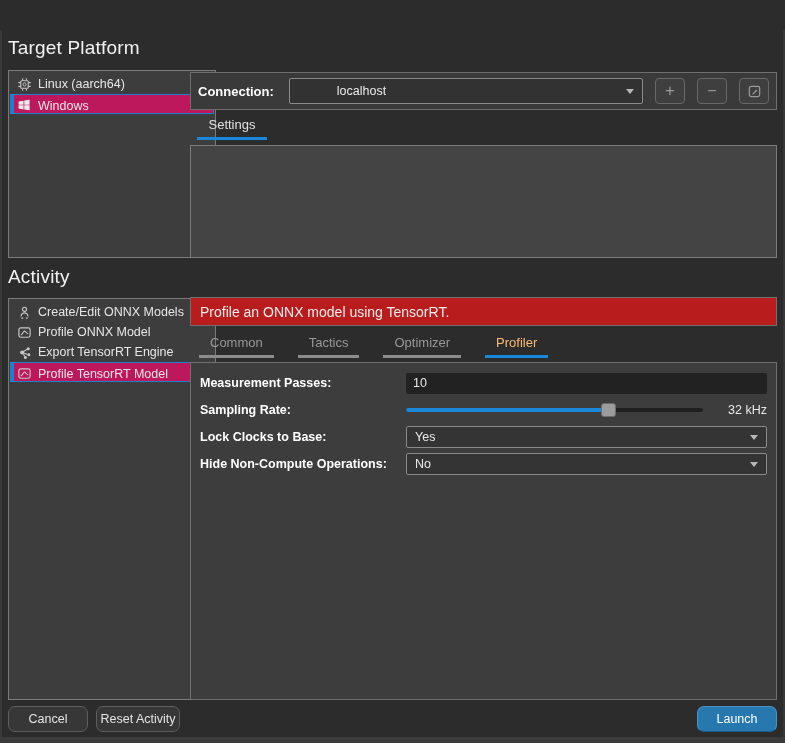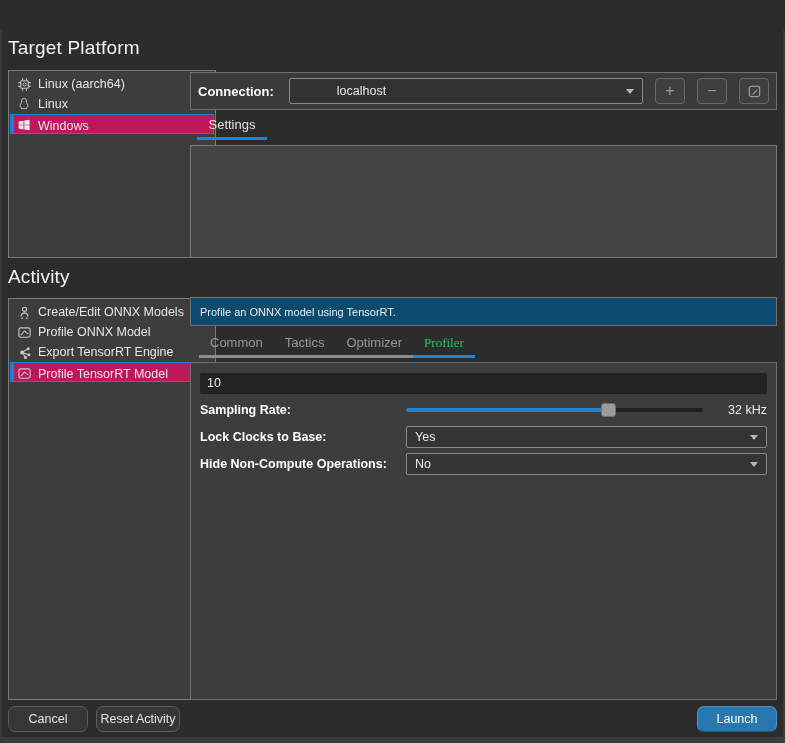--- a/index.html
+++ b/index.html
@@ -38,26 +38,26 @@
   .dropdown .dd-value { font-size:12.5px; color:#eaeaea; white-space:nowrap; overflow:hidden; }
   .caret { position:absolute; right:8px; top:50%; margin-top:-2px; width:0; height:0; border-left:4px solid transparent; border-right:4px solid transparent; border-top:5px solid #b8b8b8; }
   .conn-dd { flex:1;padding-left:47px; }
   .icon-btn { width:30px; height:26px; background:#3f3f3f; border:1px solid #686868; border-radius:4px; display:flex; align-items:center; justify-content:center; color:#9a9a9a; font-size:16px; line-height:1; cursor:pointer; flex-shrink:0; }
   
   .settings-tab { position:absolute; left:197px; top:114px; width:70px; height:26px; text-align:center; font-size:13px; color:#e0e0e0; line-height:22px; cursor:pointer; }
   .tab-underline { position:absolute; left:0; right:0; bottom:0; height:3px; }
   .settings-tab .tab-underline { background:#1b87d9; }
   .settings-panel { position:absolute; left:190px; top:145px; width:587px; height:113px; background:#444444; border:1px solid #7a7a7a; }
   
-  .desc-box { position:absolute; left:190px; top:297px; width:587px; height:29px; background:#0c4a6e; border:1px solid #6f6f6f; display:flex; align-items:center; padding-left:9px; font-size:11px; color:#eee; }
-  
-  .tabs-row { position:absolute; left:190px; top:331px; width:587px; height:27px; display:flex; padding-left:9px; }
+  .desc-box { position:absolute; left:190px; top:297px; width:587px; height:29px; background:#b91c1c; border:1px solid #6f6f6f; display:flex; align-items:center; padding-left:9px; font-size:14px; color:#eee; }
+  
+  .tabs-row { position:absolute; left:190px; top:331px; width:587px; height:27px; display:flex; gap:24px; padding-left:9px; }
   .tab { position:relative; padding:0 11px; font-size:13px; line-height:23px; color:#989898; cursor:pointer; white-space:nowrap; }
   .tab .tab-underline { background:#8c8c8c; }
-  .tab.active { color:#22c55e;font-family:Liberation Serif, serif; }
+  .tab.active { color:#fdba74; }
   .tab.active .tab-underline { background:#1b87d9; }
   
   .form-panel { position:absolute; left:190px; top:362px; width:587px; height:338px; background:#3d3d3d; border:1px solid #6f6f6f; padding:9px 9px 0 9px; }
   .form-row { display:flex; align-items:center; height:22px; margin-bottom:5px; }
   .form-label { width:206px; flex-shrink:0; font-weight:bold; font-size:12.5px; color:#fff; white-space:nowrap; }
   .form-control { flex:1; display:flex; align-items:center; min-width:0; }
   .text-input { flex:1; height:21px; background:#222222; border:none; border-radius:2px; color:#e8e8e8; font-size:12.5px; font-family:"Liberation Sans",sans-serif; padding:0 7px; outline:none; }
   .slider { flex:1; position:relative; height:22px; margin-right:12px; }
   .slider-track { position:absolute; left:0; right:0; top:9px; height:4px; background:#202020; border-radius:2px; }
   .slider-fill { position:relative; height:100%; background:#1b87d9; border-radius:2px; }
@@ -83,28 +83,20 @@
     <div class="list-item">
       <span class="li-icon">
         <svg viewBox="0 0 16 16" width="15" height="15">
           <rect x="4" y="4" width="8" height="8" rx="1" fill="none" stroke="#c8c8c8" stroke-width="1.2"></rect>
           <circle cx="8" cy="8" r="1.7" fill="none" stroke="#c8c8c8" stroke-width="1"></circle>
           <path d="M6 1.4v2.1M10 1.4v2.1M6 12.5v2.1M10 12.5v2.1M1.4 6h2.1M1.4 10h2.1M12.5 6h2.1M12.5 10h2.1" stroke="#c8c8c8" stroke-width="1.1"></path>
         </svg>
       </span>
       <span class="li-label">Linux (aarch64)</span>
     </div>
-    <div class="list-item">
-      <span class="li-icon">
-        <svg viewBox="0 0 16 16" width="14" height="14">
-          <path d="M8 1.5c-1.6 0-2.6 1.2-2.6 3 0 1.1-.3 1.9-.9 2.9-.7 1.1-1.2 2.3-.8 3.5.2.7.9 1.3 1.7 1.6l-.3.9h2l.3-.7h1.2l.3.7h2l-.3-.9c.8-.3 1.5-.9 1.7-1.6.4-1.2-.1-2.4-.8-3.5-.6-1-.9-1.8-.9-2.9 0-1.8-1-3-2.6-3z" fill="none" stroke="#c8c8c8" stroke-width="1.1"></path>
-        </svg>
-      </span>
-      <span class="li-label">Linux</span>
-    </div>
     <div class="list-item selected">
       <span class="li-icon">
         <svg viewBox="0 0 16 16" width="14" height="14">
           <path fill="#eaeaea" d="M1.8 3.9l5.7-.9v4.6H1.8zM8.3 2.9L14.4 2v5.6H8.3zM1.8 8.4h5.7V13l-5.7-.9zM8.3 8.4h6.1V14l-6.1-.9z"></path>
         </svg>
       </span>
       <span class="li-label">Windows</span>
     </div>
   </div>
 
@@ -200,20 +192,21 @@
     </div>
     <div class="tab active">
       <span>Profiler</span>
       <span class="tab-underline"></span>
     </div>
   </div>
 
   <div class="form-panel">
 
     <div class="form-row">
+      <span class="form-label">Measurement Passes:</span>
       <div class="form-control">
         <input class="text-input" type="text" value="10" style="">
       </div>
     </div>
 
     <div class="form-row">
       <span class="form-label">Sampling Rate:</span>
       <div class="form-control">
         <div class="slider">
           <div class="slider-track">

